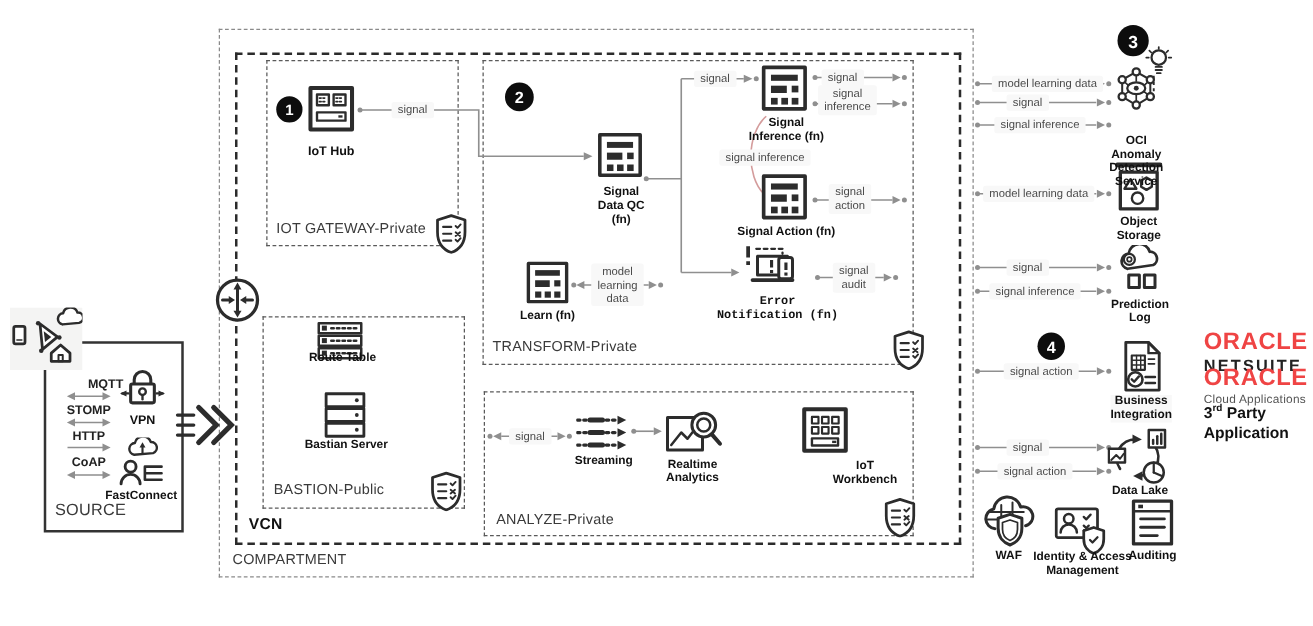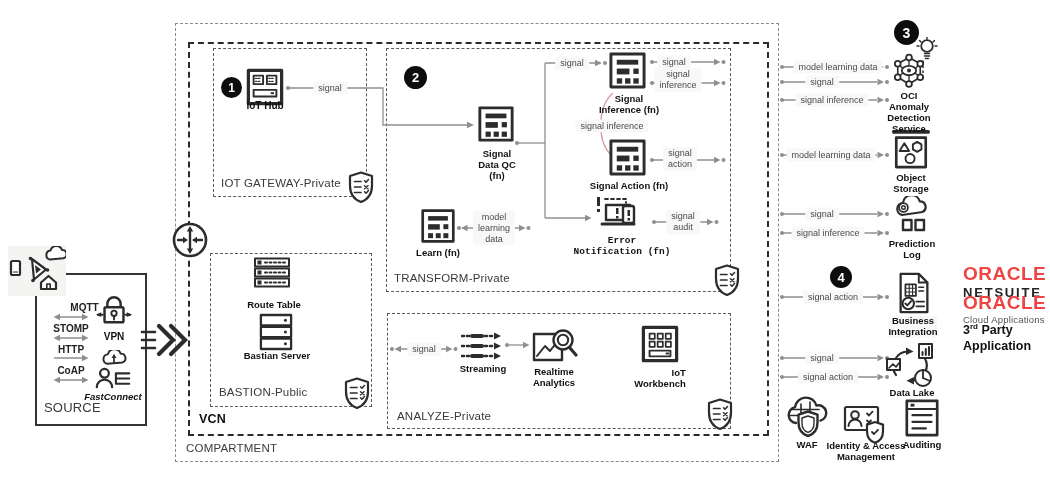--- a/index.html
+++ b/index.html
@@ -388,30 +388,30 @@
       <use href="#vpn-ic"></use>
     </svg>
   <svg class="ic" style="left:94px;top:350px;width:40px;height:40px;">
       <use href="#fastconn-ic"></use>
     </svg>
   <div class="proto" style="left:71px;top:302px;padding-left:27px;">MQTT</div>
   <div class="proto" style="left:71px;top:323px;">STOMP</div>
   <div class="proto" style="left:71px;top:344px;">HTTP</div>
   <div class="proto" style="left:71px;top:365px;">CoAP</div>
   <div class="cap" style="left:114px;top:331px;font-size:10px;">VPN</div>
-  <div class="cap" style="left:113px;top:392px;font-style:italic;">FastConnect</div>
+  <div class="cap" style="left:113px;top:392px;">FastConnect</div>
 
   <svg class="ic" style="left:171px;top:221px;width:38px;height:38px;">
       <use href="#router-ic"></use>
     </svg>
 
   <svg class="ic" style="left:246px;top:68px;width:38px;height:38px;">
       <use href="#hub-ic"></use>
     </svg>
-  <div class="cap" style="left:265px;top:100px;font-size:10px;text-align:center;">IoT Hub</div>
+  <div class="cap" style="left:265px;top:116px;font-size:10px;text-align:center;">IoT Hub</div>
   <div class="fl" style="left:330px;top:88px;">signal</div>
 
   <svg class="ic" style="left:477px;top:104px;width:38px;height:40px;">
       <use href="#fn-ic"></use>
     </svg>
   <div class="cap" style="left:497px;top:149px;">Signal
 Data QC
 (fn)</div>
   <svg class="ic" style="left:419px;top:208px;width:38px;height:36px;">
       <use href="#fn-ic"></use>
@@ -440,40 +440,40 @@
   <div class="fl" style="left:683px;top:222px;">signal
 audit</div>
   <div class="fl" style="left:612px;top:126px;">signal  inference</div>
   <div class="fl" style="left:494px;top:228px;">model
 learning
 data</div>
 
   <svg class="ic" style="left:252px;top:257px;width:40px;height:32px;">
       <use href="#route-ic"></use>
     </svg>
-  <div class="cap" style="left:274px;top:300px;text-align:center;">Route Table</div>
+  <div class="cap" style="left:274px;top:282px;text-align:center;">Route Table</div>
   <svg class="ic" style="left:259px;top:312px;width:34px;height:40px;">
       <use href="#server-ic"></use>
     </svg>
   <div class="cap" style="left:277px;top:351px;">Bastian Server</div>
 
   <div class="fl" style="left:424px;top:349px;">signal</div>
   <svg class="ic" style="left:461px;top:331px;width:44px;height:30px;">
       <use href="#stream-ic"></use>
     </svg>
   <div class="cap" style="left:483px;top:364px;">Streaming</div>
   <svg class="ic" style="left:532px;top:327px;width:46px;height:40px;">
       <use href="#analytics-ic"></use>
     </svg>
   <div class="cap" style="left:554px;top:367px;">Realtime
 Analytics</div>
   <svg class="ic" style="left:641px;top:325px;width:38px;height:38px;">
       <use href="#workbench-ic"></use>
     </svg>
-  <div class="cap" style="left:660px;top:368px;text-align:right;">IoT
+  <div class="cap" style="left:692px;top:368px;">IoT
 Workbench</div>
 
   <svg class="ic" style="left:348px;top:171px;width:26px;height:32px;">
       <use href="#shield-ic"></use>
     </svg>
   <svg class="ic" style="left:714px;top:264px;width:26px;height:32px;">
       <use href="#shield-ic"></use>
     </svg>
   <svg class="ic" style="left:344px;top:377px;width:26px;height:32px;">
       <use href="#shield-ic"></use>
@@ -491,21 +491,21 @@
   <div class="fl" style="left:833px;top:297px;">signal action</div>
   <div class="fl" style="left:822px;top:358px;">signal</div>
   <div class="fl" style="left:828px;top:377px;">signal action</div>
 
   <svg class="ic" style="left:891px;top:53px;width:36px;height:36px;">
       <use href="#anomaly-ic"></use>
     </svg>
   <svg class="ic" style="left:916px;top:37px;width:22px;height:26px;">
       <use href="#bulb-ic"></use>
     </svg>
-  <div class="cap" style="left:909px;top:91px;">OCI
+  <div class="cap" style="left:909px;top:108px;">OCI
 Anomaly
 Detection
 Service</div>
   <svg class="ic" style="left:892px;top:129px;width:38px;height:42px;">
       <use href="#objstore-ic"></use>
     </svg>
   <div class="cap" style="left:911px;top:173px;">Object
 Storage</div>
   <svg class="ic" style="left:894px;top:196px;width:38px;height:40px;">
       <use href="#predlog-ic"></use>

